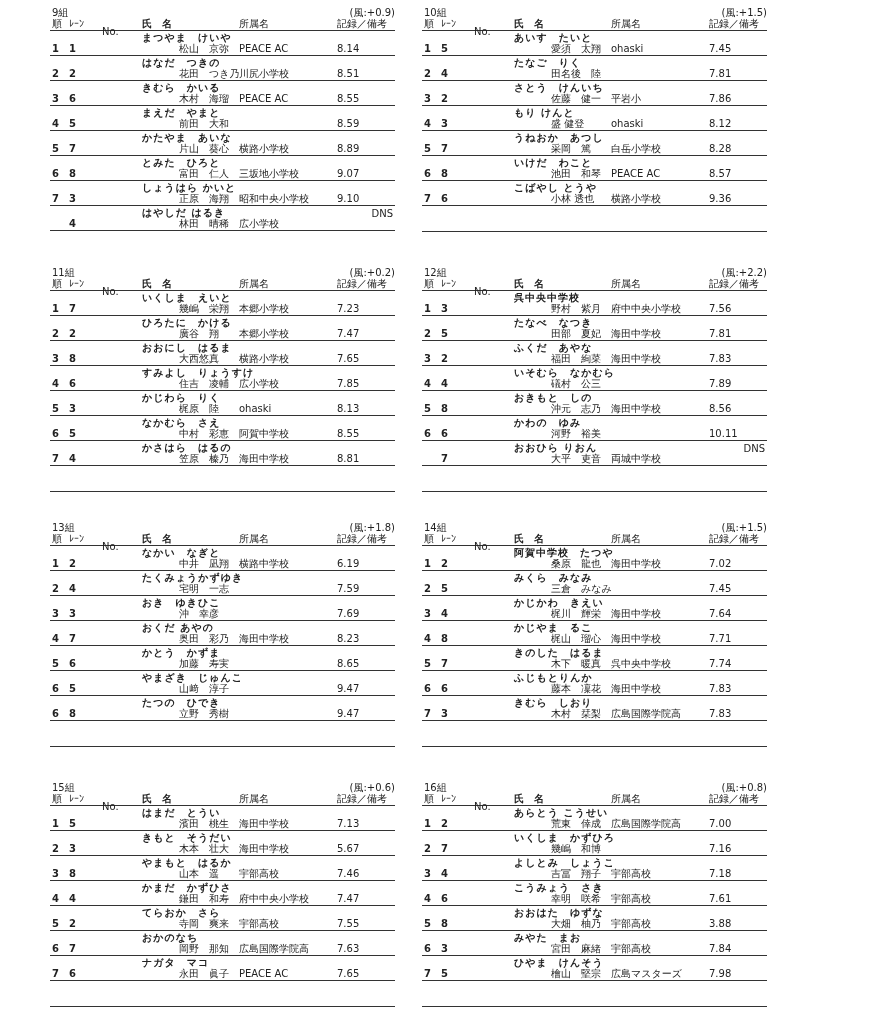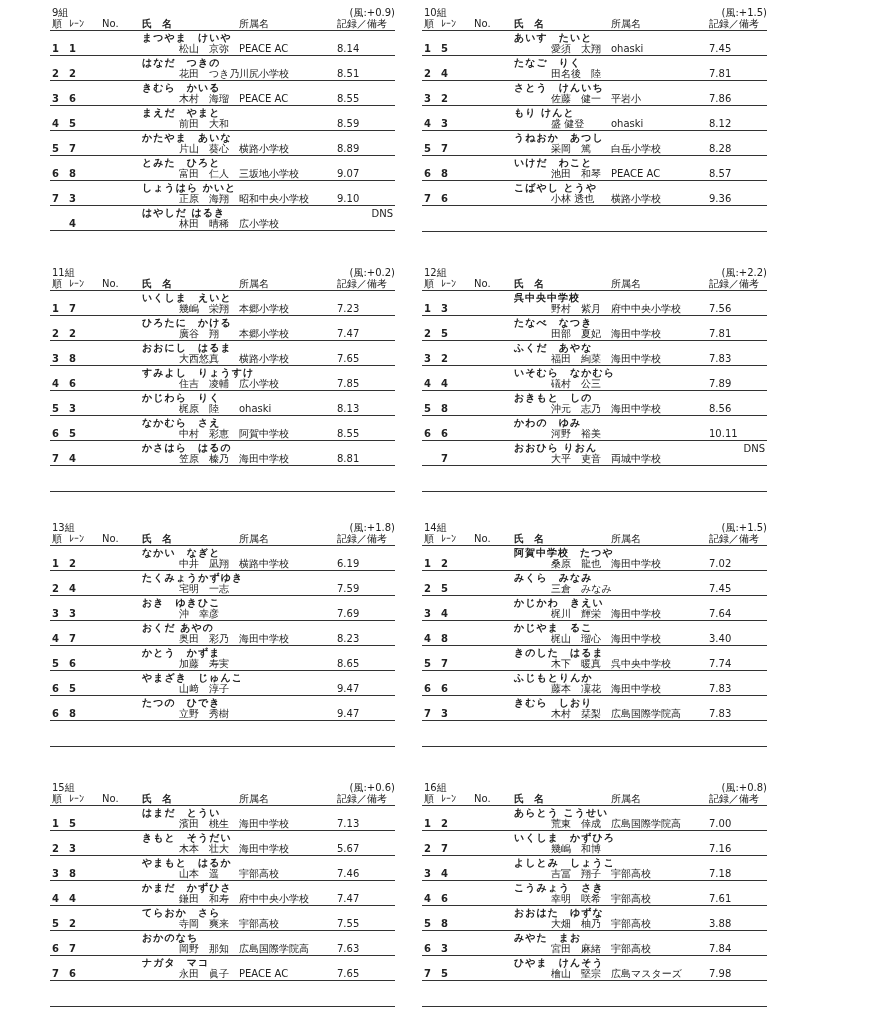--- a/index.html
+++ b/index.html
@@ -6,21 +6,21 @@
     body { width:881px; height:1024px; position:relative; overflow:hidden;
            font-family:"DejaVu Sans", sans-serif; color:#222; }
     .heat { position:absolute; width:345px; }
     .heat-label { position:absolute; left:2px; top:4px; font-size:10px; line-height:11px; }
     .wind { position:absolute; right:0; top:4px; font-size:10px; line-height:11px; }
     .hdr { position:absolute; left:0; right:0; top:15px; height:12px; font-size:10px; line-height:12px;
            border-bottom:1px solid #333; }
     .hdr span, .row span { position:absolute; white-space:nowrap; }
     .c-rank { left:2px; }
     .c-lane { left:19px; }
-    .c-no { left:52px; }
+    .c-no { left:52px;margin-top:8px; }
     .c-name { left:92px;font-weight:bold; }
     .c-team { left:189px; }
     .c-rec { left:287px; }
     .row { position:absolute; left:0; right:0; height:24px; border-bottom:1px solid #333;
            font-size:10px; }
     .row .kana { top:1px; left:92px; line-height:11px; letter-spacing:1px;font-weight:bold; }
     .row .kanji { top:12px; left:92px; line-height:11px;margin-left:37px; }
     .row .c-rank, .row .c-lane, .row .c-team, .row .c-rec { top:12px; line-height:11px; }
     .row .note { top:2px; right:2px; line-height:11px; }
     .row.empty { border-bottom:1px solid #333; }
@@ -455,21 +455,21 @@
         <span class="c-team">海田中学校</span>
         <span class="c-rec">7.64</span>
         <span class="note"></span>
       </div>
       <div class="row" style="top: 103px;">
         <span class="c-rank bold">4</span>
         <span class="c-lane bold">8</span>
         <span class="kana">かじやま　るこ</span>
         <span class="kanji">梶山　瑠心</span>
         <span class="c-team">海田中学校</span>
-        <span class="c-rec">3.40</span>
+        <span class="c-rec">7.71</span>
         <span class="note"></span>
       </div>
       <div class="row" style="top: 128px;">
         <span class="c-rank bold">5</span>
         <span class="c-lane bold">7</span>
         <span class="kana">きのした　はるま</span>
         <span class="kanji">木下　暖真</span>
         <span class="c-team">呉中央中学校</span>
         <span class="c-rec">7.74</span>
         <span class="note"></span>

